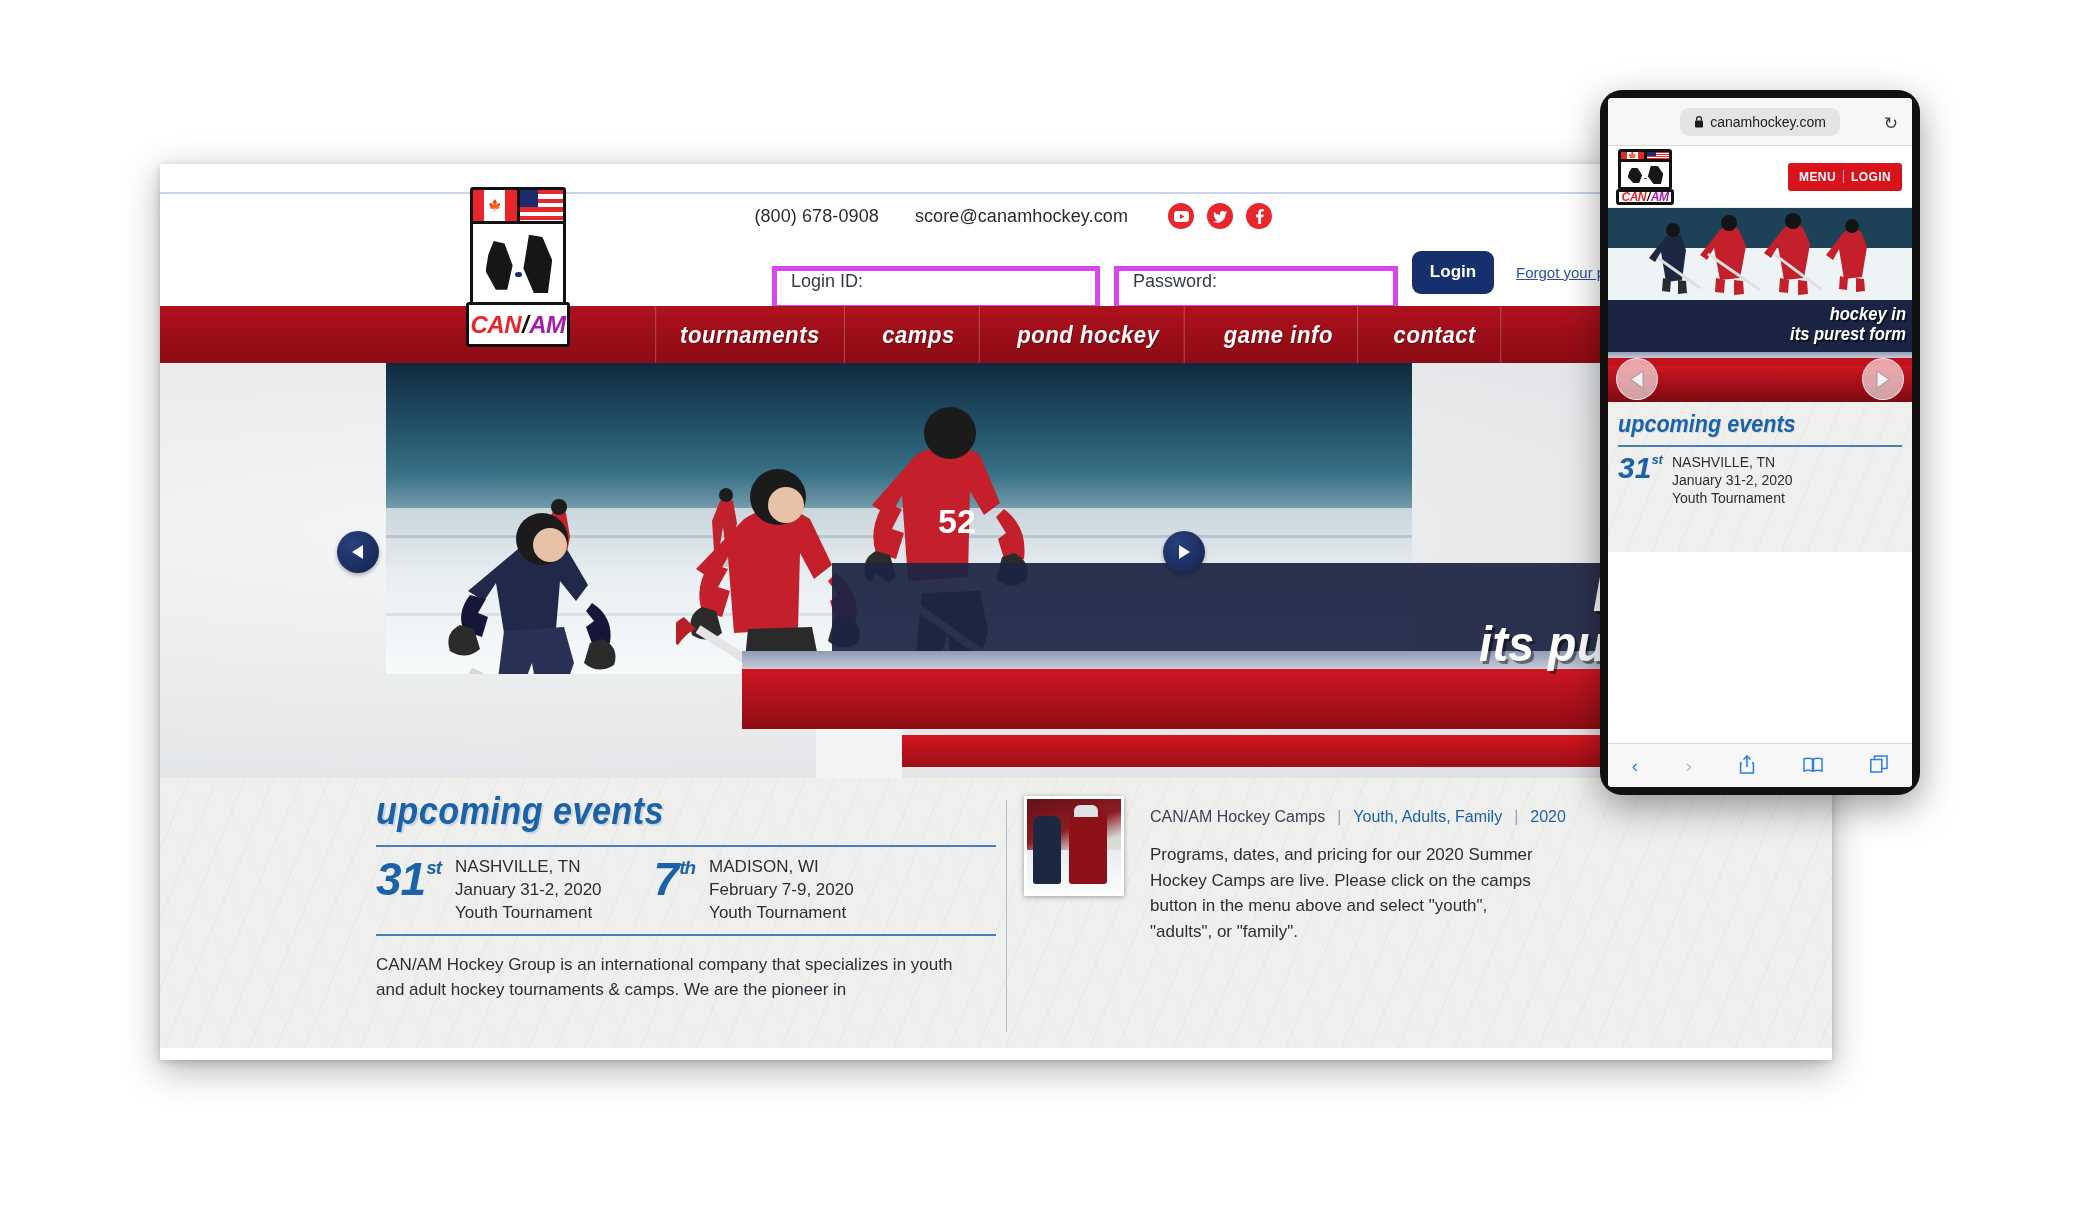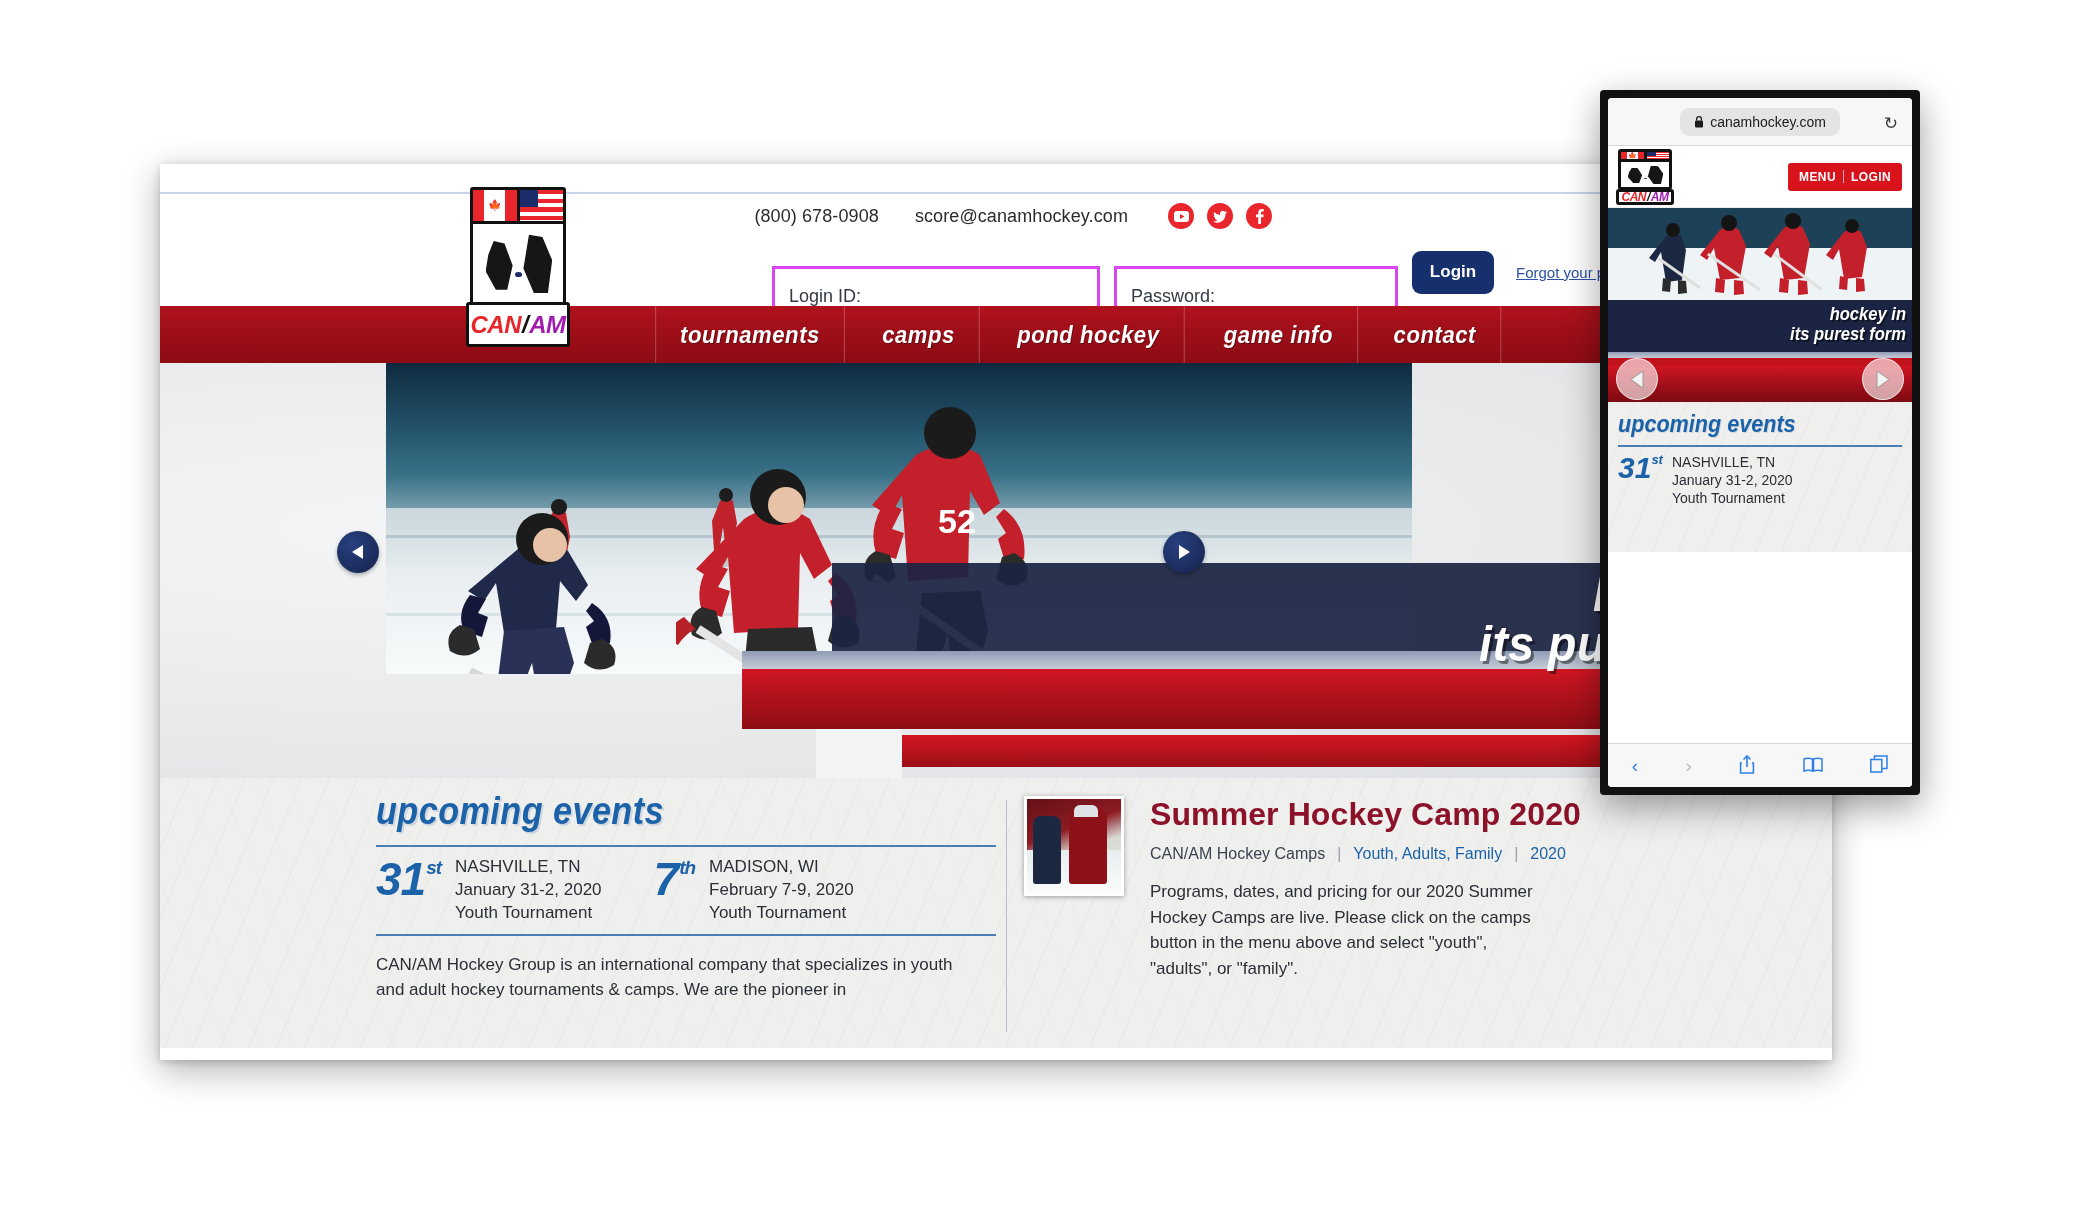--- a/index.html
+++ b/index.html
@@ -42,22 +42,22 @@
   .social svg { display:block; }
 
   .login-bar {
     height: 68px; background:#fff;
     display:flex; align-items:center;
     padding-left: 612px; gap: 14px;
     position: relative;
   }
   .field {
     height: 44px; background:#fff;
-    border: 3px solid #d946ef;
-    display:flex; align-items:flex-end;
+    border: 5px solid #d946ef;
+    display:flex; align-items:flex-start;
     padding: 0 14px;
     font-size: 18px; color:#2c3442;margin-top:32px;
   }
   .field.login-id { width: 328px; }
   .field.password { width: 284px; }
   .field .lbl { color:#333a45; }
   .login-btn {
     width: 82px; height: 43px; border-radius: 9px;
     background:#15306d; color:#fff;
     font-size:17px; font-weight:bold;
@@ -235,21 +235,21 @@
   }
   .camp-meta { margin-top: 12px; font-size:16px; color:#3b4350; display:flex; align-items:center; gap:12px; }
   .camp-meta .sep { color:#9aa2ae; }
   .camp-meta .lnk { color:#1c62a8; cursor:pointer; }
   .camp-text { margin-top: 16px; font-size:17px; line-height:1.5; color:#2a2f37; width: 400px; }
 
   
   .phone {
     position:absolute; left: 1600px; top: 90px;
     width: 320px; height: 705px;
-    background:#111; border-radius: 4px;
+    background:#111; border-radius: 22px;
     box-shadow: 0 12px 36px rgba(0,0,0,.38);
     padding: 8px;
   }
   .phone-screen {
     width: 100%; height: 100%;
     background:#fff; overflow:hidden; position:relative;
     border-radius: 4px;
   }
   .ph-urlbar {
     height: 48px; background:#f7f7f7;
@@ -528,21 +528,20 @@
 
       <div class="col-right">
         <div class="camp-row">
           <div class="camp-thumb">
             <div class="ct-ice"></div>
             <div class="ct-p1"></div>
             <div class="ct-p2"></div>
             <div class="ct-cap"></div>
           </div>
           <div class="camp-body">
-            <div class="camp-title">Summer Hockey Camp 2020</div>
             <div class="camp-meta">
               <span>CAN/AM Hockey Camps</span>
               <span class="sep">|</span>
               <span class="lnk">Youth, Adults, Family</span>
               <span class="sep">|</span>
               <span class="lnk">2020</span>
             </div>
             <div class="camp-text">Programs, dates, and pricing for our 2020 Summer Hockey Camps are live. Please click on the camps button in the menu above and select "youth", "adults", or "family".</div>
           </div>
         </div>

